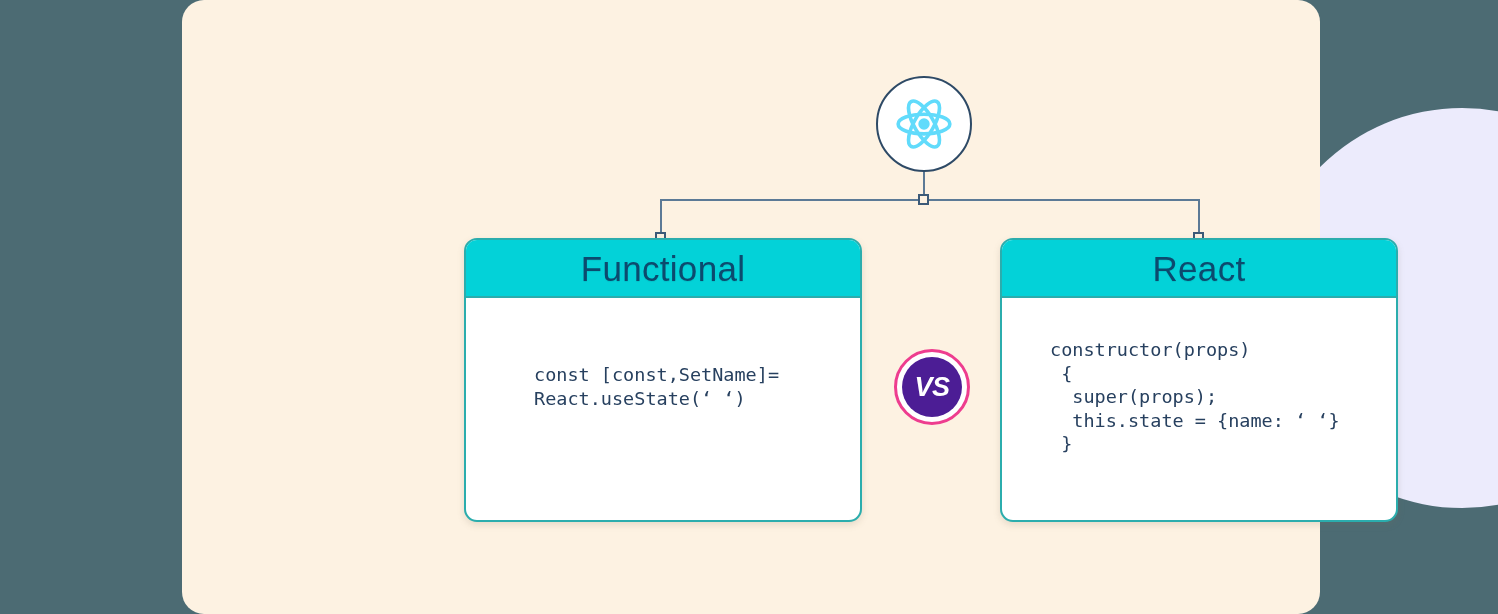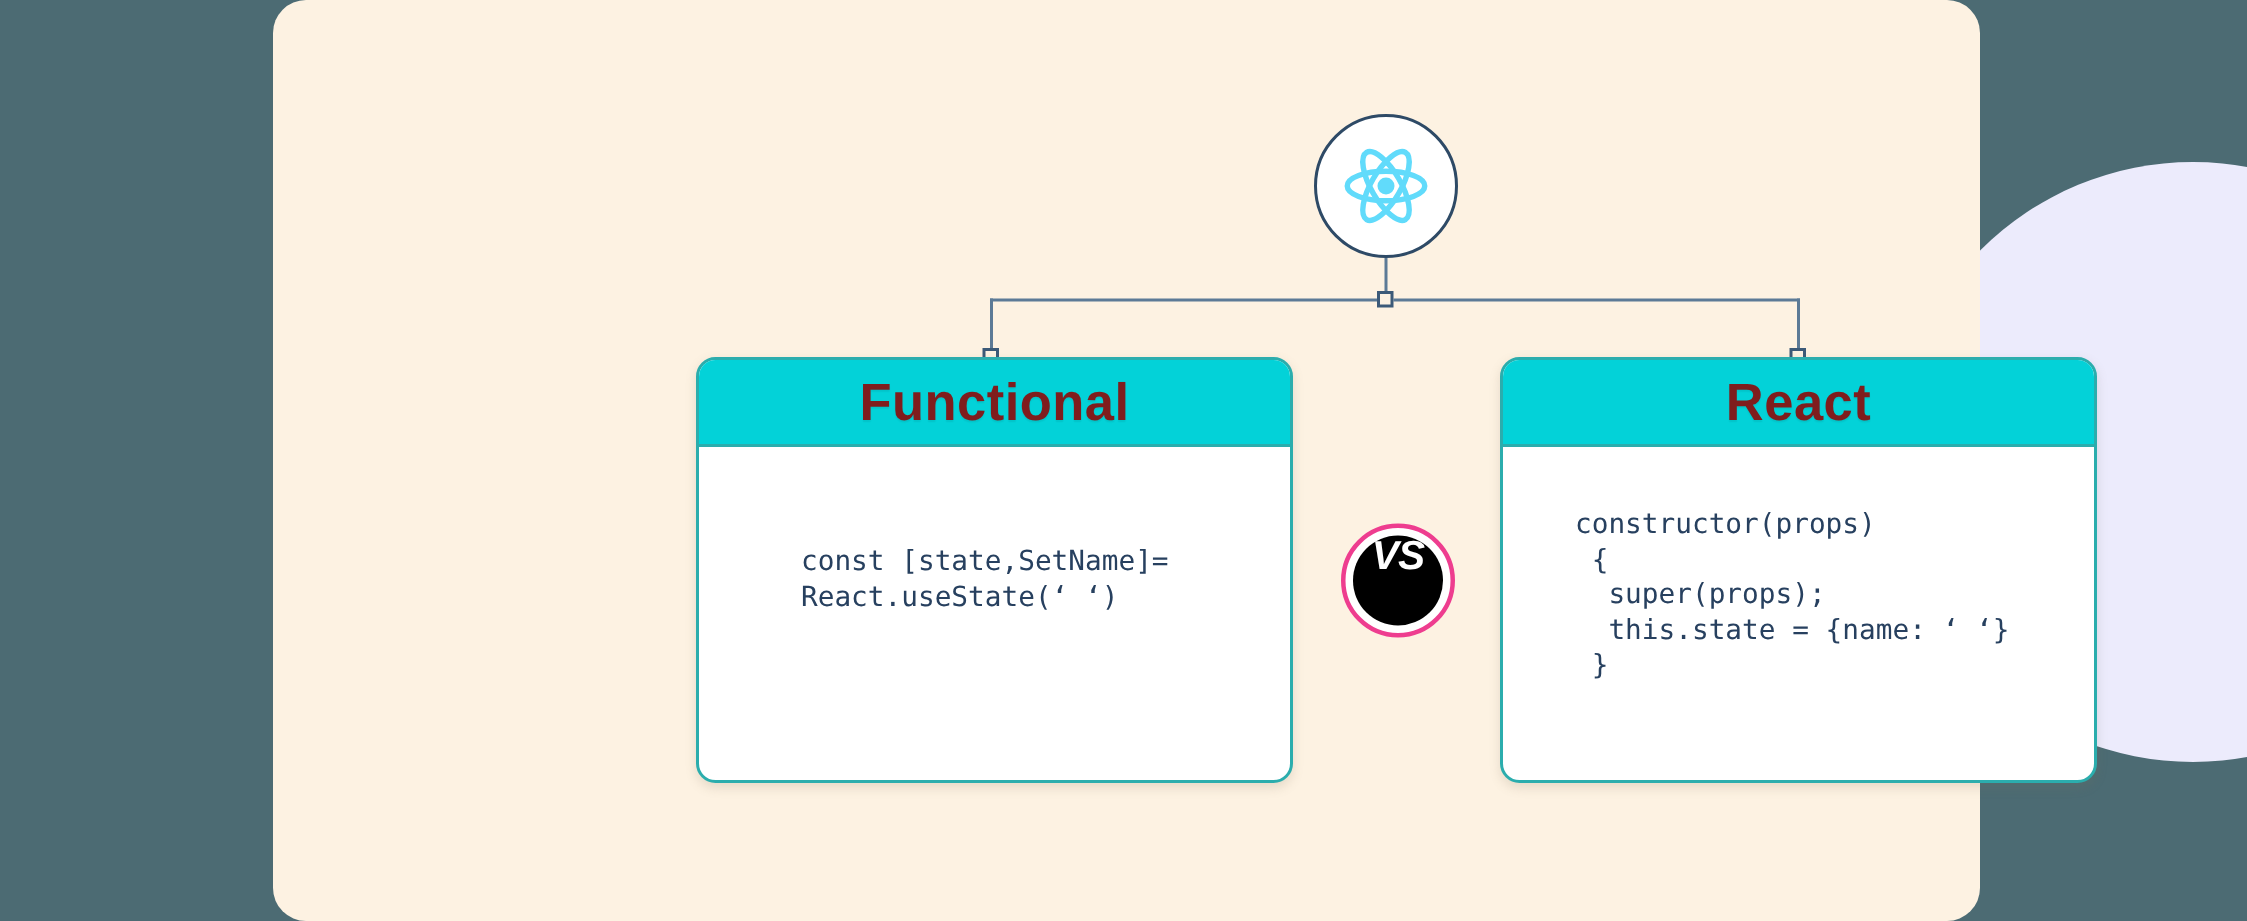--- a/index.html
+++ b/index.html
@@ -102,23 +102,23 @@
   .card-header {
     height: 58px;
     background: #03D2D8;
     display: flex;
     align-items: center;
     justify-content: center;
     border-bottom: 2px solid #2BADAD;
     box-sizing: border-box;
   }
   .card-title {
-    color: #7f1d1d;
+    color: #0c4a6e;
     font-size: 35px;
-    font-weight: bold;
+    font-weight: normal;
     letter-spacing: 0.3px;
     line-height: 1;
     text-shadow: 0 1px 1px rgba(0,0,0,0.07);
   }
 
   .card-body {
     padding: 16px;
     position: relative;
     height: calc(100% - 58px);
   }
@@ -147,23 +147,23 @@
     border: 3px solid #EE3D8F;
     box-sizing: border-box;
     display: flex;
     align-items: center;
     justify-content: center;
   }
   .vs-inner {
     width: 60px;
     height: 60px;
     border-radius: 50%;
-    background: #000000;
-    display: flex;
-    align-items: flex-start;
+    background: #4c1d95;
+    display: flex;
+    align-items: center;
     justify-content: center;
   }
   .vs-text {
     color: #FFFFFF;
     font-size: 27px;
     font-weight: bold;
     font-style: italic;
     line-height: 1;
     letter-spacing: -0.5px;
   }
@@ -197,21 +197,21 @@
 
     <div class="node-sq node-root"></div>
     <div class="node-sq node-left"></div>
     <div class="node-sq node-right"></div>
 
     <div class="card card-left">
       <div class="card-header">
         <div class="card-title">Functional</div>
       </div>
       <div class="card-body">
-        <div class="code code-left">const [state,SetName]=
+        <div class="code code-left">const [const,SetName]=
 React.useState(‘ ‘)</div>
       </div>
     </div>
 
     <div class="card card-right">
       <div class="card-header">
         <div class="card-title">React</div>
       </div>
       <div class="card-body">
         <div class="code code-right">constructor(props)

